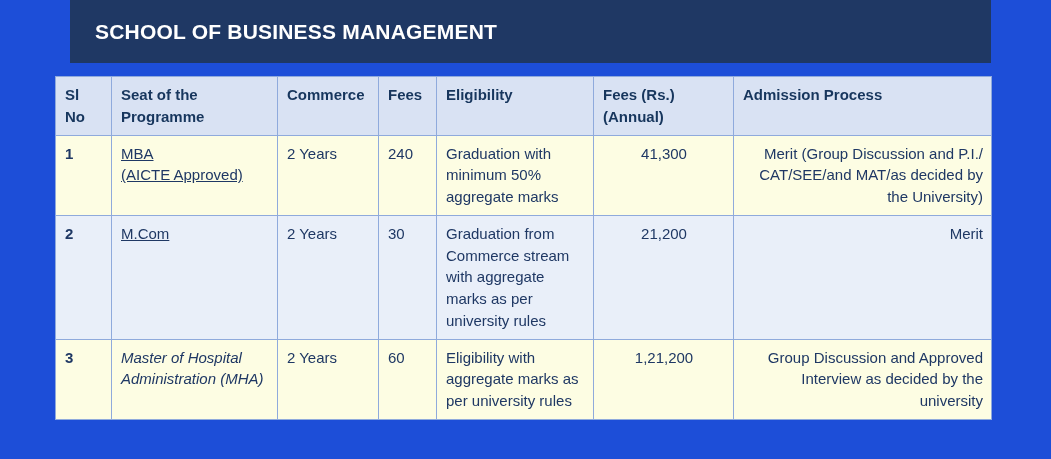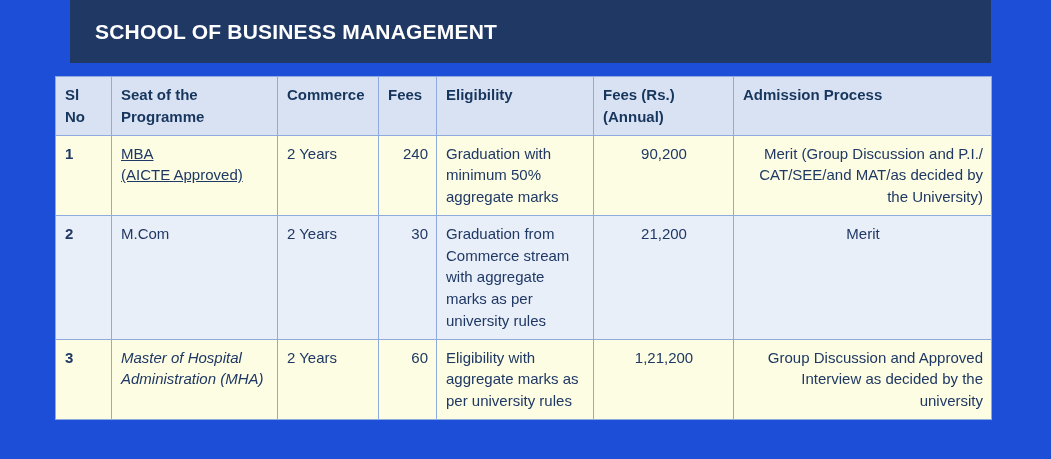--- a/index.html
+++ b/index.html
@@ -69,24 +69,24 @@
   }
   tbody tr.row-odd td {
     background: #fdfde3;
     color: #1f3864;
   }
   tbody tr.row-even td {
     background: #e9eff9;
     color: #1f3864;
   }
   td.col-sl { font-weight: bold; text-align: left; }
-  td.col-seat { text-align: right; }
+  td.col-seat { text-align: left; }
   td.col-fees { text-align: center; }
   td.col-admission { text-align: right; }
-  tbody tr.row-even td.col-admission { text-align: center; }
+  tbody tr.row-even td.col-admission { }
   
   col.c-sl        { width: 56px; }
   col.c-name      { width: 166px; }
   col.c-duration  { width: 101px; }
   col.c-seat      { width: 58px; }
   col.c-elig      { width: 157px; }
   col.c-fees      { width: 140px; }
   col.c-admission { width: 258px; }
 </style>
 </head>
@@ -130,26 +130,26 @@
         </tr>
       </thead>
       <tbody>
         <tr class="row-odd">
           <td class="col-sl">1</td>
           <td class="col-name" style="white-space: pre-line; text-decoration: underline;">MBA
 (AICTE Approved)</td>
           <td class="col-duration">2 Years</td>
           <td class="col-seat">240</td>
           <td class="col-elig">Graduation with minimum 50% aggregate marks</td>
-          <td class="col-fees">90,200</td>
+          <td class="col-fees">41,300</td>
           <td class="col-admission">Merit (Group Discussion and P.I./ CAT/SEE/and MAT/as decided by the University)</td>
         </tr>
         <tr class="row-even">
           <td class="col-sl">2</td>
-          <td class="col-name" style="white-space: pre-line;">M.Com</td>
+          <td class="col-name" style="white-space: pre-line; text-decoration: underline;">M.Com</td>
           <td class="col-duration">2 Years</td>
           <td class="col-seat">30</td>
           <td class="col-elig">Graduation from Commerce stream with aggregate  marks as per university rules</td>
           <td class="col-fees">21,200</td>
           <td class="col-admission">Merit</td>
         </tr>
         <tr class="row-odd">
           <td class="col-sl">3</td>
           <td class="col-name" style="white-space: pre-line; font-style: italic;">Master of Hospital Administration (MHA)</td>
           <td class="col-duration">2 Years</td>

